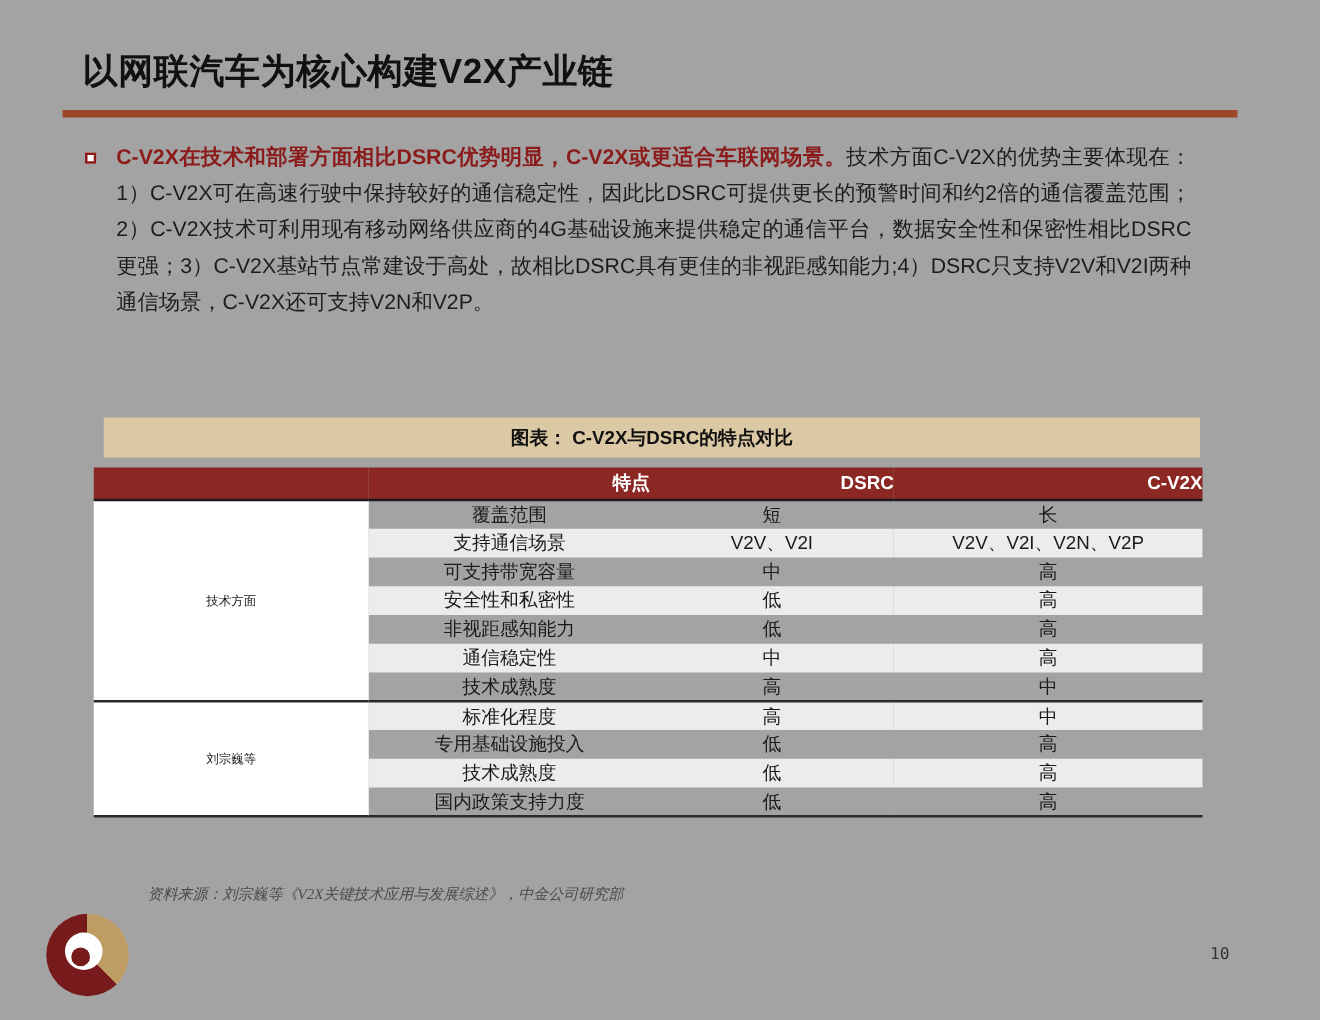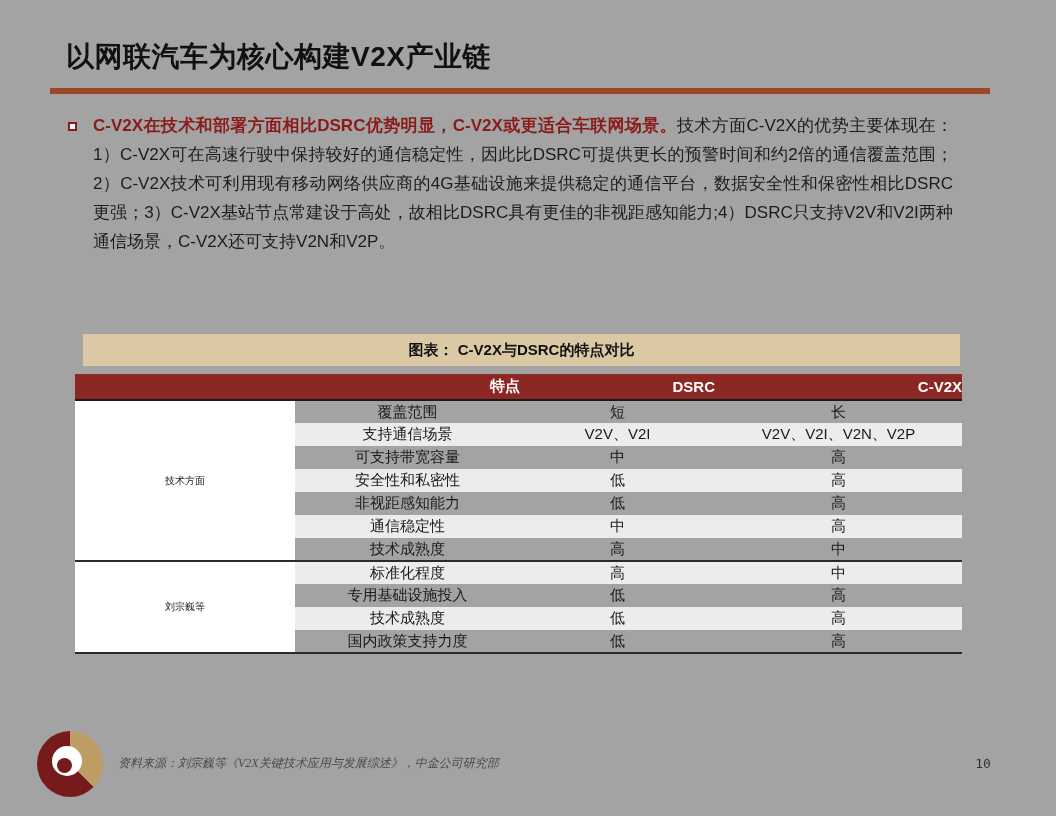--- a/index.html
+++ b/index.html
@@ -113,21 +113,20 @@
   
   .source-note {
     position: absolute;
     left: 118px;
     top: 707px;
     font-size: 12px;
     font-style: italic;
     color: #4a4a4a;
     font-family: "Liberation Serif", "DejaVu Serif", serif;
     white-space: nowrap;
-    margin-top: 48px;
   }
   .logo {
     position: absolute;
     left: 37px;
     top: 731px;
     width: 230px;
     height: 70px;
   }
   .logo-mark {
     position: absolute;
@@ -165,21 +164,20 @@
     line-height: 1;
   }
   .logo-text .en { font-size: 24px; letter-spacing: 3px; display: block; }
   .logo-text .cn { font-size: 21px; letter-spacing: 1px; display: block; margin-top: 4px; white-space: nowrap; }
 
   .page-num {
     position: absolute;
     left: 968px;
     top: 756px;
     width: 30px;
-    text-align: center;
     font-size: 13px;
     color: #333;
     font-family: "DejaVu Sans Mono", "Liberation Mono", monospace;
   }
 </style>
 </head>
 <body>
 
 <div class="slide">
 

